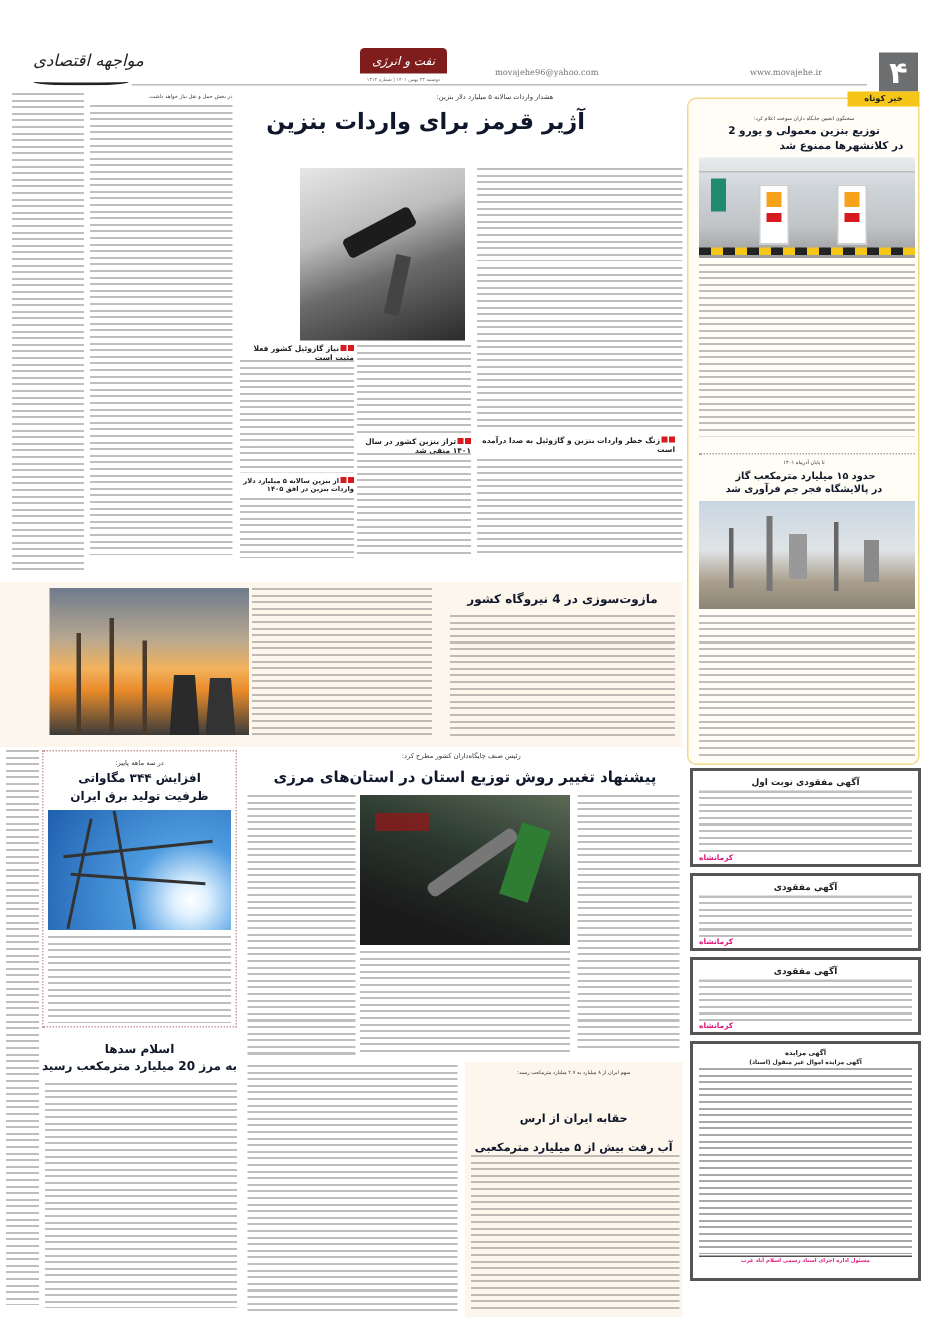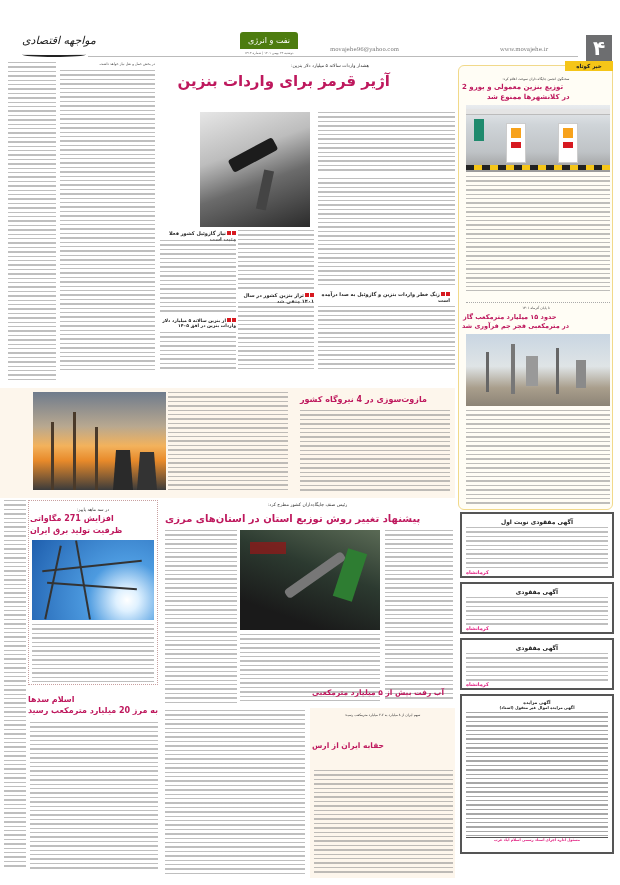--- a/index.html
+++ b/index.html
@@ -4,32 +4,32 @@
 <style>
 *{box-sizing:border-box;margin:0;padding:0}
 body{width:620px;height:885px;background:#fff;font-family:"DejaVu Sans",sans-serif;position:relative;overflow:hidden;direction:rtl}
 .abs{position:absolute}
 .txt{font-size:3.6px;line-height:5.2px;color:#444;text-align:justify;overflow:hidden}
 .lines{background:repeating-linear-gradient(to bottom,#8a8a8a 0,#8a8a8a 1.4px,transparent 1.4px,transparent 4.4px);opacity:.55}
 .hdr-line{height:1px;background:#bbb}
 .sq{display:inline-block;width:4px;height:4px;background:#d71920;margin-left:1px}
 .sub{font-size:5px;font-weight:bold;color:#222;white-space:nowrap}
 .kicker{font-size:4.5px;color:#333;text-align:center;white-space:nowrap}
-.headline{font-weight:bold;color:#be185d;text-align:left;white-space:nowrap}
+.headline{font-weight:bold;color:#0f172a;text-align:center;white-space:nowrap}
 .adbox{border:2px solid #555;background:#fff;padding:4px}
 .ad-title{font-size:6px;font-weight:bold;text-align:center;color:#222}
 .ad-city{font-size:5px;font-weight:bold;color:#e0197d;text-align:left}
 </style>
 </head>
 <body>
 
 <div class="abs" style="right:8px;top:35px;width:26px;height:26px;background:#6d6e70;color:#fff;font-size:20px;font-weight:bold;text-align:center;line-height:26px"><span>۴</span></div>
 <div class="abs" style="left:500px;top:46px;font-size:5.5px;color:#777;direction:ltr;font-family:'DejaVu Serif',serif">www.movajehe.ir</div>
 <div class="abs" style="left:330px;top:46px;font-size:5.5px;color:#777;direction:ltr;font-family:'DejaVu Serif',serif">movajehe96@yahoo.com</div>
-<div class="abs" style="left:240px;top:32px;width:58px;height:17px;background:#4d7c0f;border-radius:3px 3px 0 0;color:#fff;font-size:8px;text-align:center;line-height:17px"><span>نفت و انرژی</span></div>
+<div class="abs" style="left:240px;top:32px;width:58px;height:17px;background:#7f1d1d;border-radius:3px 3px 0 0;color:#fff;font-size:8px;font-style:italic;text-align:center;line-height:17px"><span>نفت و انرژی</span></div>
 <div class="abs" style="left:238px;top:51px;width:62px;font-size:3.2px;color:#666;text-align:center;white-space:nowrap">دوشنبه ۲۳ بهمن ۱۴۰۱ | شماره ۱۳۱۳</div>
 <div class="abs hdr-line" style="left:88px;top:56px;width:490px"></div>
 <div class="abs" style="left:22px;top:34px;font-size:11px;font-style:italic;color:#222;white-space:nowrap"><span>مواجهه اقتصادی</span></div>
 <div class="abs" style="left:22px;top:52px;width:64px;height:5px;border-bottom:2px solid #222;border-radius:0 0 50% 50%"></div>
 
 <div class="abs kicker" style="left:270px;top:63px;width:120px">هشدار واردات سالانه ۵ میلیارد دلار بنزین:</div>
 <div class="abs headline" style="left:200px;top:72px;width:190px;font-size:15px">آژیر قرمز برای واردات بنزین</div>
 
 <div class="abs" style="left:200px;top:112px;width:110px;height:115px;background:linear-gradient(160deg,#e6e6e6 0%,#bdbdbd 35%,#6b6b6b 60%,#2b2b2b 100%)">
   <div style="position:absolute;left:28px;top:36px;width:50px;height:14px;background:#1c1c1c;transform:rotate(-28deg);border-radius:3px"></div>
@@ -71,38 +71,38 @@
 <div class="abs" style="left:240px;top:530px;width:140px;height:100px;background:linear-gradient(200deg,#5a6a55 0%,#2c3a30 40%,#1a1a1a 80%)">
   <div style="position:absolute;left:10px;top:12px;width:36px;height:12px;background:#8b1a1a;opacity:.8"></div>
   <div style="position:absolute;left:40px;top:40px;width:70px;height:10px;background:#777;transform:rotate(-35deg);border-radius:4px"></div>
   <div style="position:absolute;left:100px;top:20px;width:20px;height:50px;background:#2e7d32;transform:rotate(18deg)"></div>
 </div>
 <div class="abs txt lines" style="left:240px;top:634px;width:140px;height:70px"></div>
 <div class="abs txt lines" style="left:165px;top:530px;width:72px;height:174px"></div>
 
 <div class="abs" style="left:28px;top:500px;width:130px;height:185px;border:1px dotted #c8a0a0"></div>
 <div class="abs kicker" style="left:30px;top:507px;width:126px">در سه ماهه پاییز:</div>
-<div class="abs headline" style="left:30px;top:514px;width:126px;font-size:8px">افزایش 271 مگاواتی</div>
+<div class="abs headline" style="left:30px;top:514px;width:126px;font-size:8px">افزایش ۳۴۴ مگاواتی</div>
 <div class="abs headline" style="left:30px;top:526px;width:126px;font-size:8px">ظرفیت تولید برق ایران</div>
 <div class="abs" style="left:32px;top:540px;width:122px;height:80px;background:radial-gradient(circle at 78% 75%,#fff 0,#dff1ff 10%,#4d9be0 35%,#1f5fae 100%)">
   <div style="position:absolute;left:20px;top:5px;width:2px;height:75px;background:#333;transform:rotate(12deg)"></div>
   <div style="position:absolute;left:50px;top:0;width:2px;height:80px;background:#333;transform:rotate(-10deg)"></div>
   <div style="position:absolute;left:10px;top:25px;width:100px;height:2px;background:#333;transform:rotate(-6deg)"></div>
   <div style="position:absolute;left:15px;top:45px;width:90px;height:2px;background:#333;transform:rotate(4deg)"></div>
 </div>
 <div class="abs txt lines" style="left:32px;top:624px;width:122px;height:58px"></div>
 <div class="abs txt lines" style="left:4px;top:500px;width:22px;height:370px"></div>
 
 <div class="abs headline" style="left:28px;top:695px;width:130px;font-size:8px">اسلام سدها</div>
 <div class="abs headline" style="left:28px;top:706px;width:130px;font-size:8px">به مرز 20 میلیارد مترمکعب رسید</div>
 <div class="abs txt lines" style="left:30px;top:722px;width:128px;height:150px"></div>
 
 <div class="abs" style="left:310px;top:708px;width:145px;height:170px;background:#fdf6ec"></div>
 <div class="abs kicker" style="left:312px;top:713px;width:141px;font-size:3.4px">سهم ایران از ۸ میلیارد به ۲.۷ میلیارد مترمکعب رسید:</div>
-<div class="abs headline" style="left:312px;top:688px;width:141px;font-size:7.5px">آب رفت بیش از ۵ میلیارد مترمکعبی</div>
+<div class="abs headline" style="left:312px;top:760px;width:141px;font-size:7.5px">آب رفت بیش از ۵ میلیارد مترمکعبی</div>
 <div class="abs headline" style="left:312px;top:741px;width:141px;font-size:7.5px">حقابه ایران از ارس</div>
 <div class="abs txt lines" style="left:314px;top:770px;width:139px;height:105px"></div>
 <div class="abs txt lines" style="left:165px;top:710px;width:140px;height:165px"></div>
 
 <div class="abs" style="left:458px;top:65px;width:155px;height:445px;border:1px solid #f1d98a;border-radius:6px;background:#fffdf5"></div>
 <div class="abs" style="left:565px;top:61px;width:48px;height:10px;background:#f5c518;font-size:5.5px;font-weight:bold;text-align:center;line-height:10px;color:#222"><span>خبر کوتاه</span></div>
 
 <div class="abs kicker" style="left:462px;top:77px;width:148px;font-size:3.4px">سخنگوی انجمن جایگاه داران سوخت اعلام کرد:</div>
 <div class="abs headline" style="left:462px;top:83px;width:148px;font-size:7px">توزیع بنزین معمولی و یورو 2</div>
 <div class="abs headline" style="left:487px;top:93px;width:148px;font-size:7px">در کلانشهرها ممنوع شد</div>
@@ -117,21 +117,21 @@
       <div style="margin:2px 4px;height:6px;background:#d71920"></div>
     </div>
   <div style="position:absolute;left:0;top:60px;width:144px;height:5px;background:repeating-linear-gradient(90deg,#222 0 8px,#f5c518 8px 16px)"></div>
   <div style="position:absolute;left:8px;top:14px;width:10px;height:22px;background:#1f8a6d"></div>
 </div>
 <div class="abs txt lines" style="left:466px;top:176px;width:144px;height:115px"></div>
 <div class="abs" style="left:466px;top:302px;width:144px;border-top:1px dotted #aaa"></div>
 
 <div class="abs kicker" style="left:462px;top:306px;width:148px;font-size:3.4px">تا پایان آذرماه ۱۴۰۱</div>
 <div class="abs headline" style="left:463px;top:313px;width:148px;font-size:6.5px">حدود ۱۵ میلیارد مترمکعب گاز</div>
-<div class="abs headline" style="left:462px;top:322px;width:148px;font-size:6.5px">در مترمکعبی فجر جم فرآوری شد</div>
+<div class="abs headline" style="left:462px;top:322px;width:148px;font-size:6.5px">در پالایشگاه فجر جم فرآوری شد</div>
 <div class="abs" style="left:466px;top:334px;width:144px;height:72px;background:linear-gradient(180deg,#c9d6e2 0%,#dfe4e6 45%,#a99e8c 75%,#8c8476 100%)">
   <div style="position:absolute;left:20px;top:18px;width:3px;height:40px;background:#666"></div>
   <div style="position:absolute;left:45px;top:10px;width:4px;height:50px;background:#777"></div>
   <div style="position:absolute;left:60px;top:22px;width:12px;height:30px;background:#999"></div>
   <div style="position:absolute;left:90px;top:14px;width:3px;height:46px;background:#666"></div>
   <div style="position:absolute;left:110px;top:26px;width:10px;height:28px;background:#8a8a8a"></div>
 </div>
 <div class="abs txt lines" style="left:466px;top:410px;width:144px;height:96px"></div>
 
 <div class="abs adbox" style="left:460px;top:512px;width:154px;height:66px">

